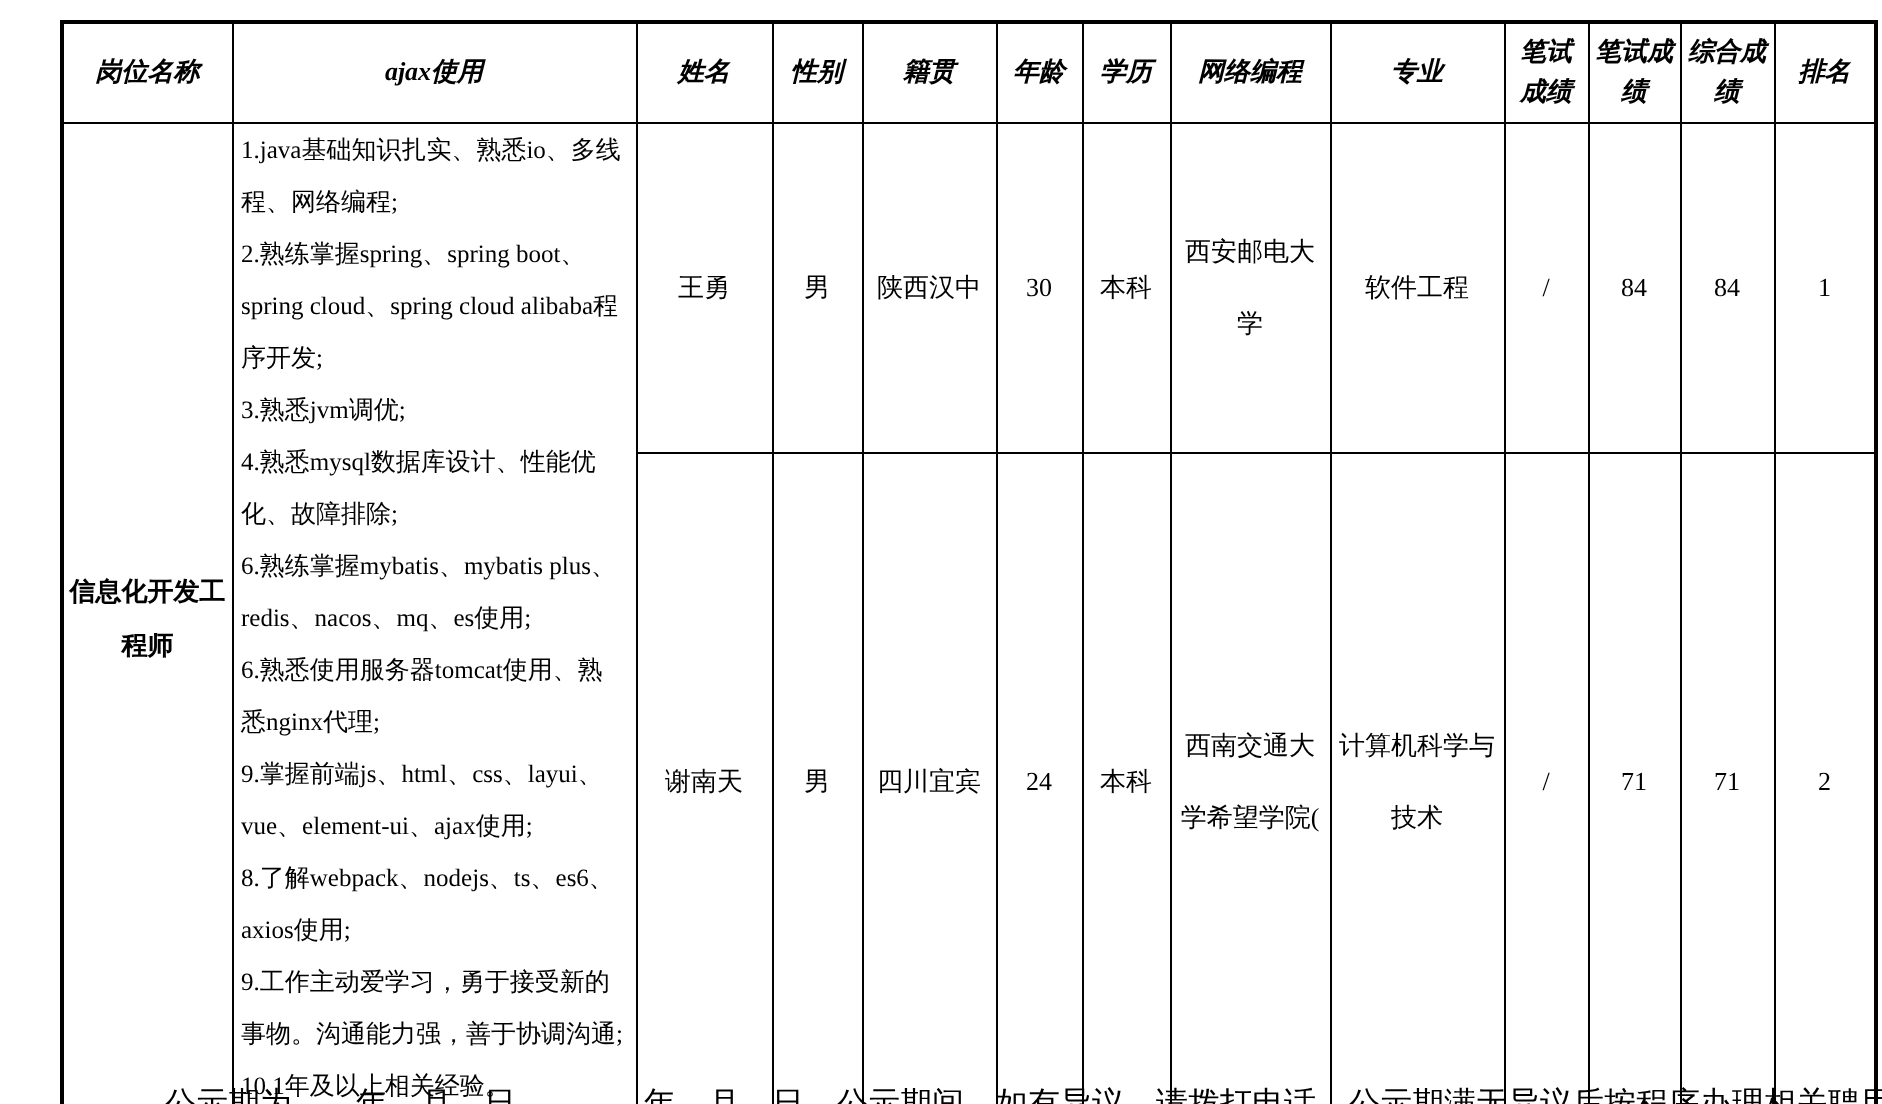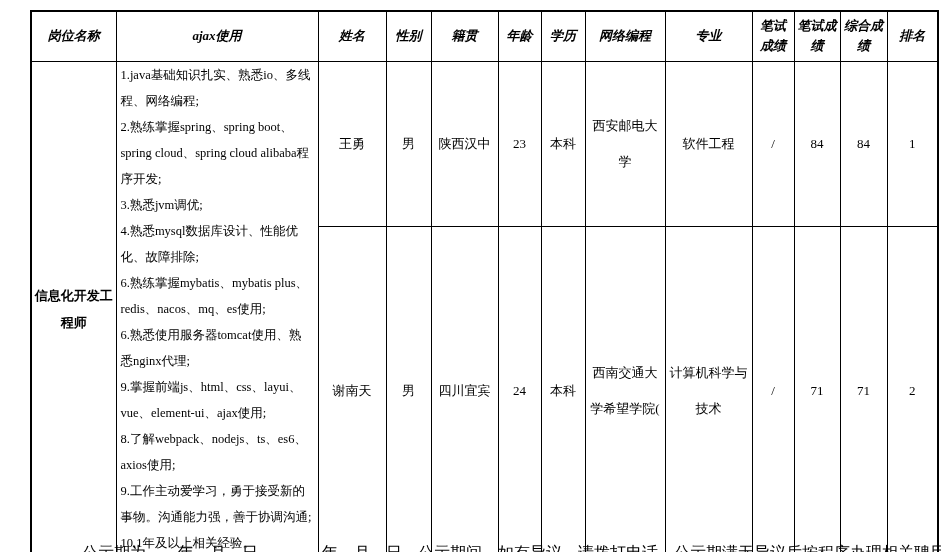--- a/index.html
+++ b/index.html
@@ -109,21 +109,21 @@
       <div class="req-item">6.熟练掌握mybatis、mybatis plus、redis、nacos、mq、es使用;</div>
       <div class="req-item">6.熟悉使用服务器tomcat使用、熟悉nginx代理;</div>
       <div class="req-item">9.掌握前端js、html、css、layui、vue、element-ui、ajax使用;</div>
       <div class="req-item">8.了解webpack、nodejs、ts、es6、axios使用;</div>
       <div class="req-item">9.工作主动爱学习，勇于接受新的事物。沟通能力强，善于协调沟通;</div>
       <div class="req-item">10.1年及以上相关经验。</div>
     </td>
     <td class="data-cell">王勇</td>
     <td class="data-cell">男</td>
     <td class="data-cell">陕西汉中</td>
-    <td class="data-cell">23</td>
+    <td class="data-cell">30</td>
     <td class="data-cell">本科</td>
     <td class="data-cell">西安邮电大学</td>
     <td class="data-cell">软件工程</td>
     <td class="data-cell">/</td>
     <td class="data-cell">84</td>
     <td class="data-cell">84</td>
     <td class="data-cell">1</td>
   </tr>
   <tr class="data-row-2">
     <td class="data-cell">谢南天</td>

